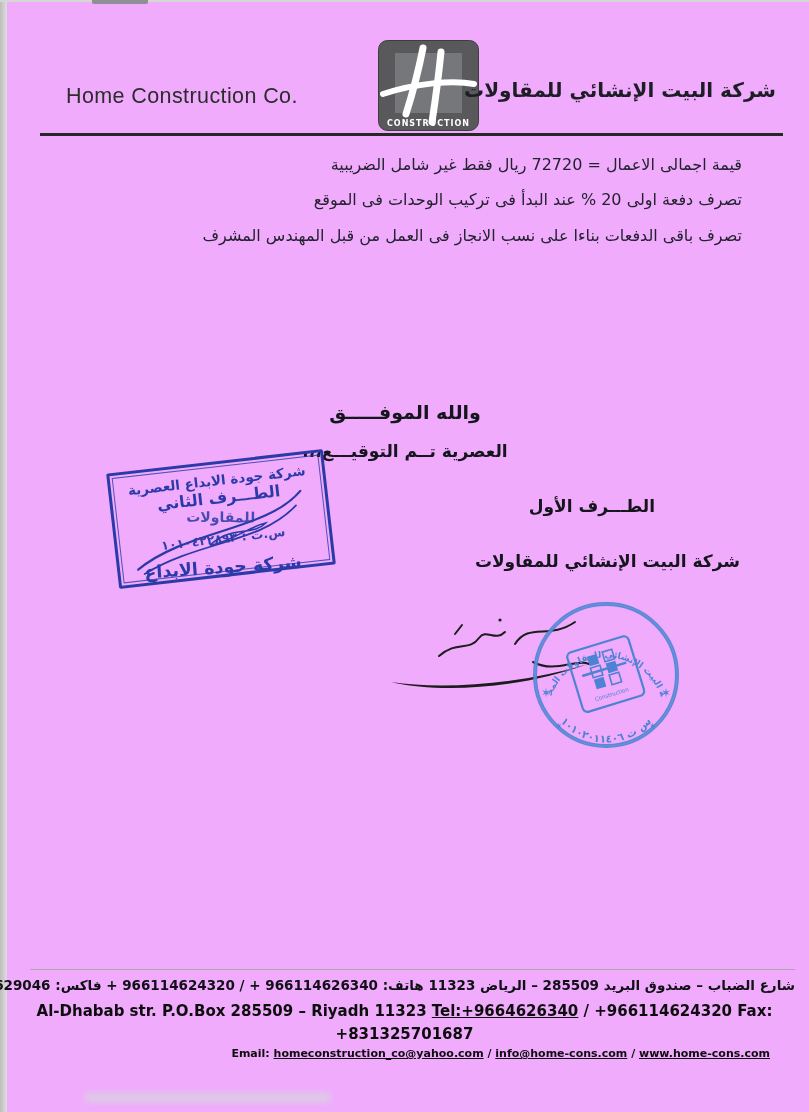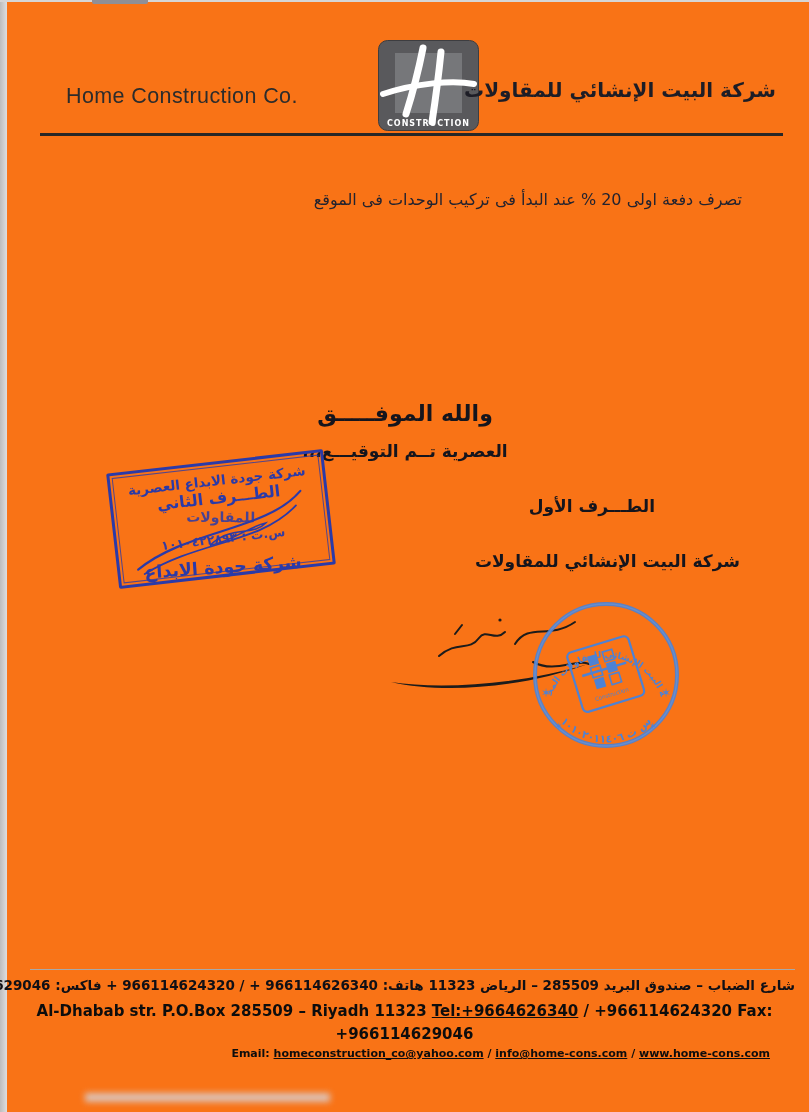--- a/index.html
+++ b/index.html
@@ -1,17 +1,17 @@
 <!DOCTYPE html>
 <html><head>
 <meta charset="utf-8">
 <style>
   html,body { margin:0; padding:0; background:#fff; }
   .page {
-    position:relative; width:809px; height:1112px; background:#f97316;
+    position:relative; width:809px; height:1112px; background:#f0abfc;
     font-family:"DejaVu Sans", sans-serif; overflow:hidden; color:#1c1c24;
   }
   .abs { position:absolute; }
 
   
   .edge-left { left:0; top:0; width:7px; height:1112px;
     background:linear-gradient(90deg,#bdbdbd,#dedede); }
   .edge-top { left:0; top:0; width:809px; height:2px; background:#d6d6d6; }
   .edge-top-dark { left:92px; top:0; width:56px; height:4px; background:#8f8f96;
     border-radius:0 0 2px 2px; }
@@ -26,21 +26,21 @@
     direction:rtl; color:#1d1d26; }
   .divider { left:40px; top:133px; width:743px; height:3px; background:#272727; }
 
   
   .term { right:67px; direction:rtl; font-size:16px; color:#23232f; white-space:nowrap; }
   .t1 { top:155px; } .t2 { top:190px; } .t3 { top:226px; } .t4 { top:263px; }
   .note { right:64px; top:330px; direction:rtl; font-size:12.5px; font-weight:bold;
     color:#15151d; }
 
   .closing1 { left:270px; top:401px; width:270px; text-align:center; direction:rtl;
-    font-size:22px; font-weight:600; color:#15151d; }
+    font-size:19px; font-weight:600; color:#15151d; }
   .closing2 { left:270px; top:441px; width:270px; text-align:center; direction:rtl;
     font-size:17px; font-weight:600; color:#15151d; }
   .party-first { right:154px; top:496px; direction:rtl; font-size:17px;
     font-weight:bold; color:#15151d; }
   .party-company { right:69px; top:551px; direction:rtl; font-size:17px;
     font-weight:bold; color:#15151d; }
 
   
   .rect-stamp { left:112px; top:461px; width:212px; height:110px;
     transform:rotate(-6.5deg); border:3px solid #2b3aa8; border-radius:2px;
@@ -93,21 +93,23 @@
       <path d="M 63,12 C 61,32 58,56 54,82" stroke="#ffffff" stroke-width="7" fill="none" stroke-linecap="round"></path>
       <path d="M 5,54 C 38,43 75,40 96,44" stroke="#ffffff" stroke-width="6" fill="none" stroke-linecap="round"></path>
       <text x="50.5" y="86" text-anchor="middle" font-size="8" font-weight="bold" fill="#ffffff" letter-spacing="1" font-family="DejaVu Sans, sans-serif">CONSTRUCTION</text>
     </svg>
   </div>
 
   <div class="abs header-ar">شركة البيت الإنشائي للمقاولات</div>
 
   <div class="abs divider"></div>
 
+  <div class="abs term t1">قيمة اجمالى الاعمال = 72720 ريال فقط غير شامل الضريبية</div>
   <div class="abs term t2">تصرف دفعة اولى  20 % عند البدأ فى تركيب الوحدات فى الموقع</div>
+  <div class="abs term t3">تصرف  باقى الدفعات بناءا على  نسب الانجاز فى العمل من قبل المهندس المشرف</div>
 
 
   <div class="abs closing1">والله الموفـــــق</div>
   <div class="abs closing2">العصرية تــم التوقيـــع،،،</div>
 
   <div class="abs party-first">الطـــرف الأول</div>
   <div class="abs party-company">شركة البيت الإنشائي للمقاولات</div>
 
   <div class="abs rect-stamp">
     <div class="rs-l1">شركة جودة الابداع العصرية</div>
@@ -158,16 +160,16 @@
       <rect x="92" y="71" width="10" height="10" fill="#4d82d4"></rect>
       <rect x="92" y="83" width="10" height="10" fill="none" stroke="#4d82d4" stroke-width="1.6"></rect>
       <path d="M 66,76 H 112" stroke="#4d82d4" stroke-width="2.4"></path>
       <text x="89" y="104" text-anchor="middle" font-size="5.5" fill="#4d82d4" font-family="DejaVu Sans, sans-serif">Construction</text>
     </g>
   </svg>
 
   <div class="abs footer-rule"></div>
   <div class="abs footer-ar">شارع الضباب – صندوق البريد 285509 – الرياض 11323 هاتف: 966114626340 + / 966114624320 + فاكس: 966114629046 +</div>
   <div class="abs footer-en"><span>Al-Dhabab str. P.O.Box 285509 – Riyadh 11323 </span><span class="u">Tel:+9664626340</span><span> / +966114624320 Fax:</span></div>
-  <div class="abs footer-fax">+966114629046</div>
+  <div class="abs footer-fax">+831325701687</div>
   <div class="abs footer-email"><span>Email: </span><span class="u">homeconstruction_co@yahoo.com</span><span> / </span><span class="u">info@home-cons.com</span><span> / </span><span class="u">www.home-cons.com</span></div>
 
 </div>
 
 </body></html>

